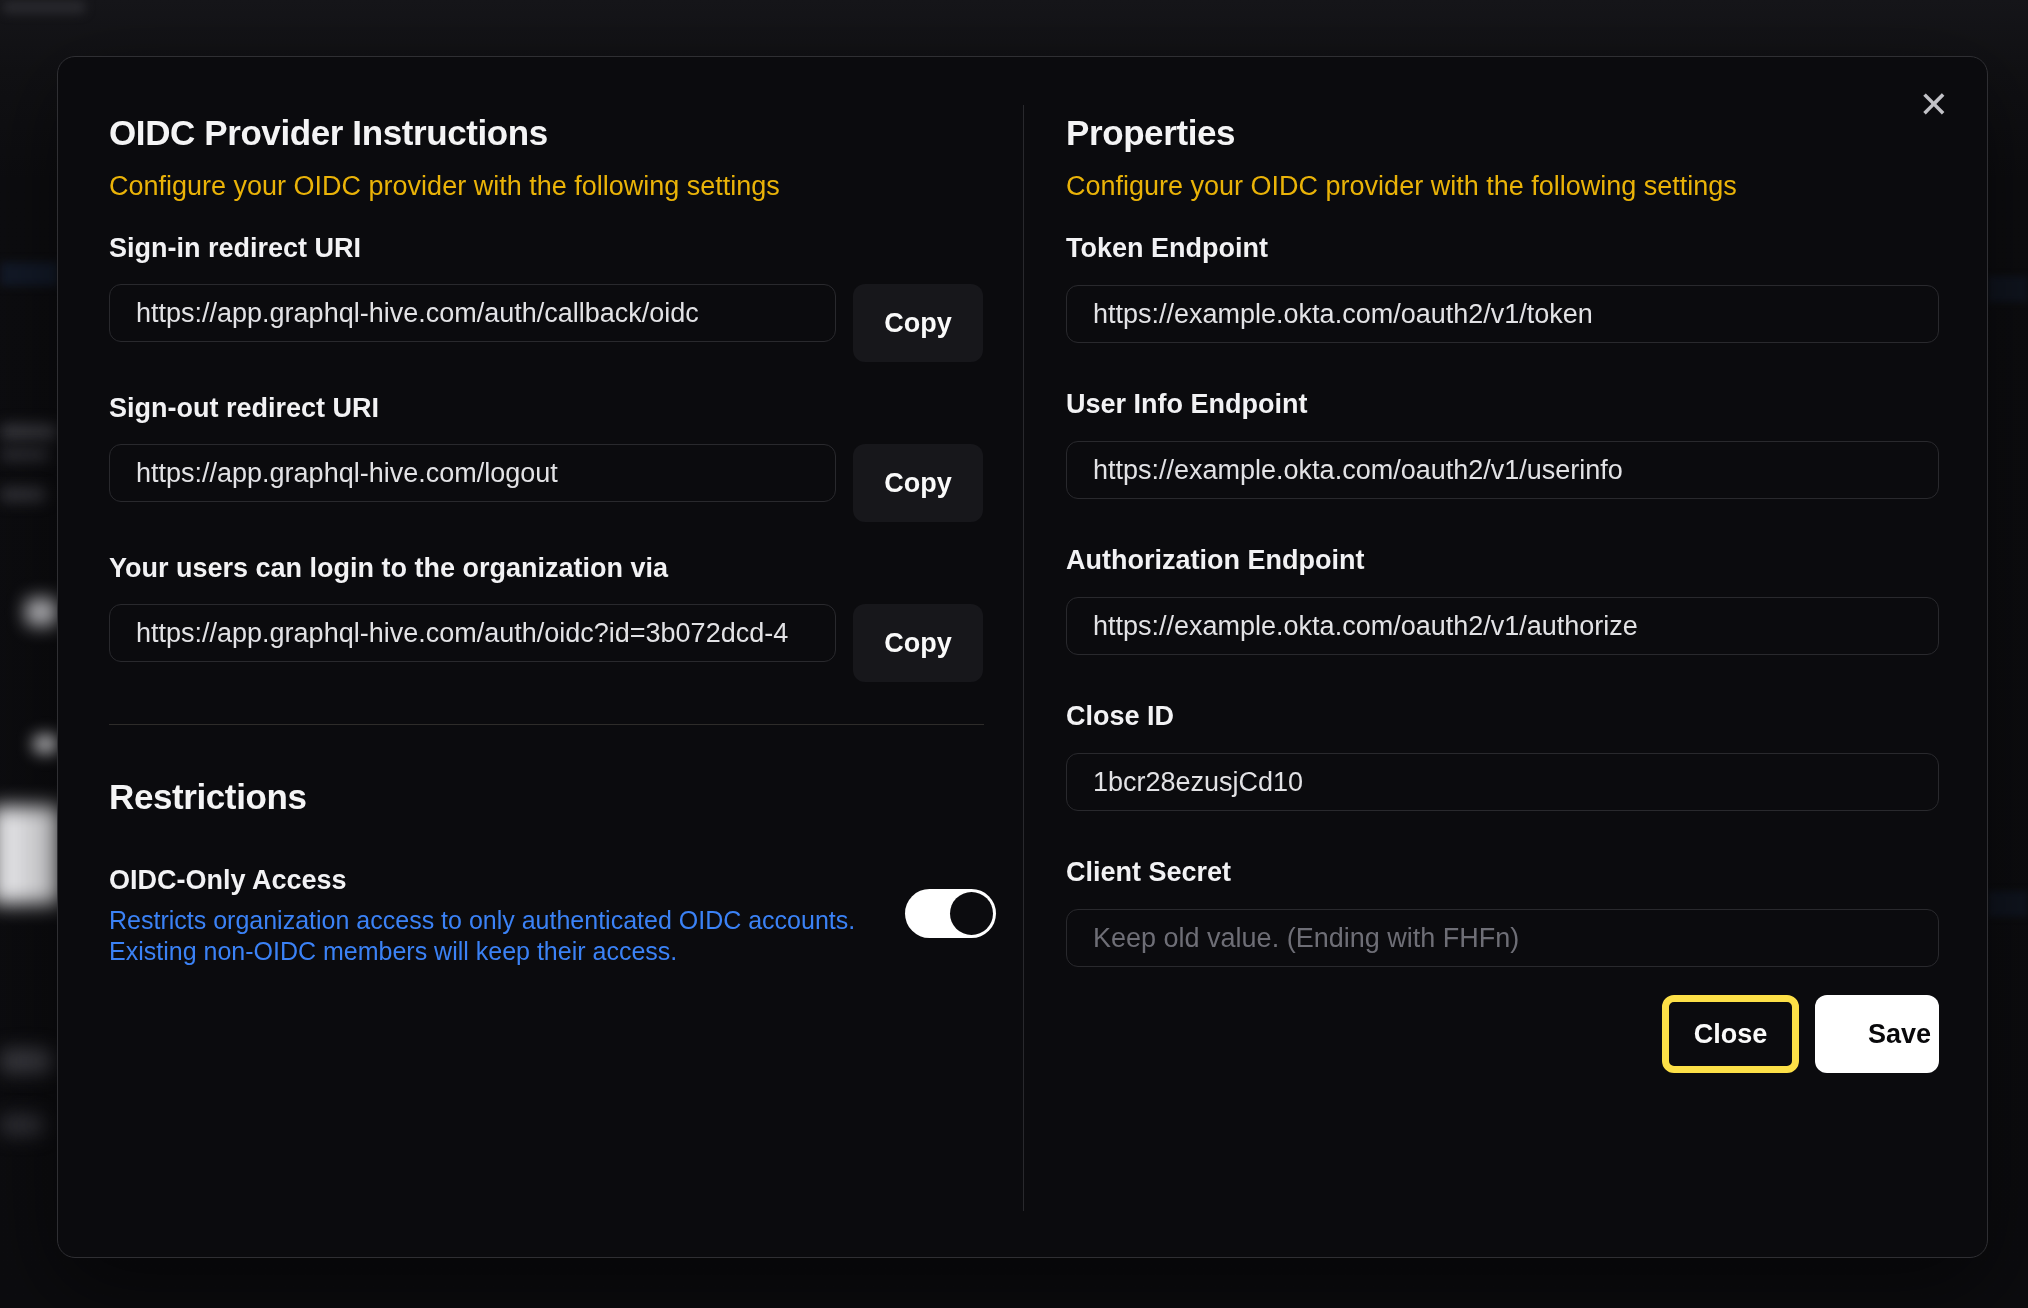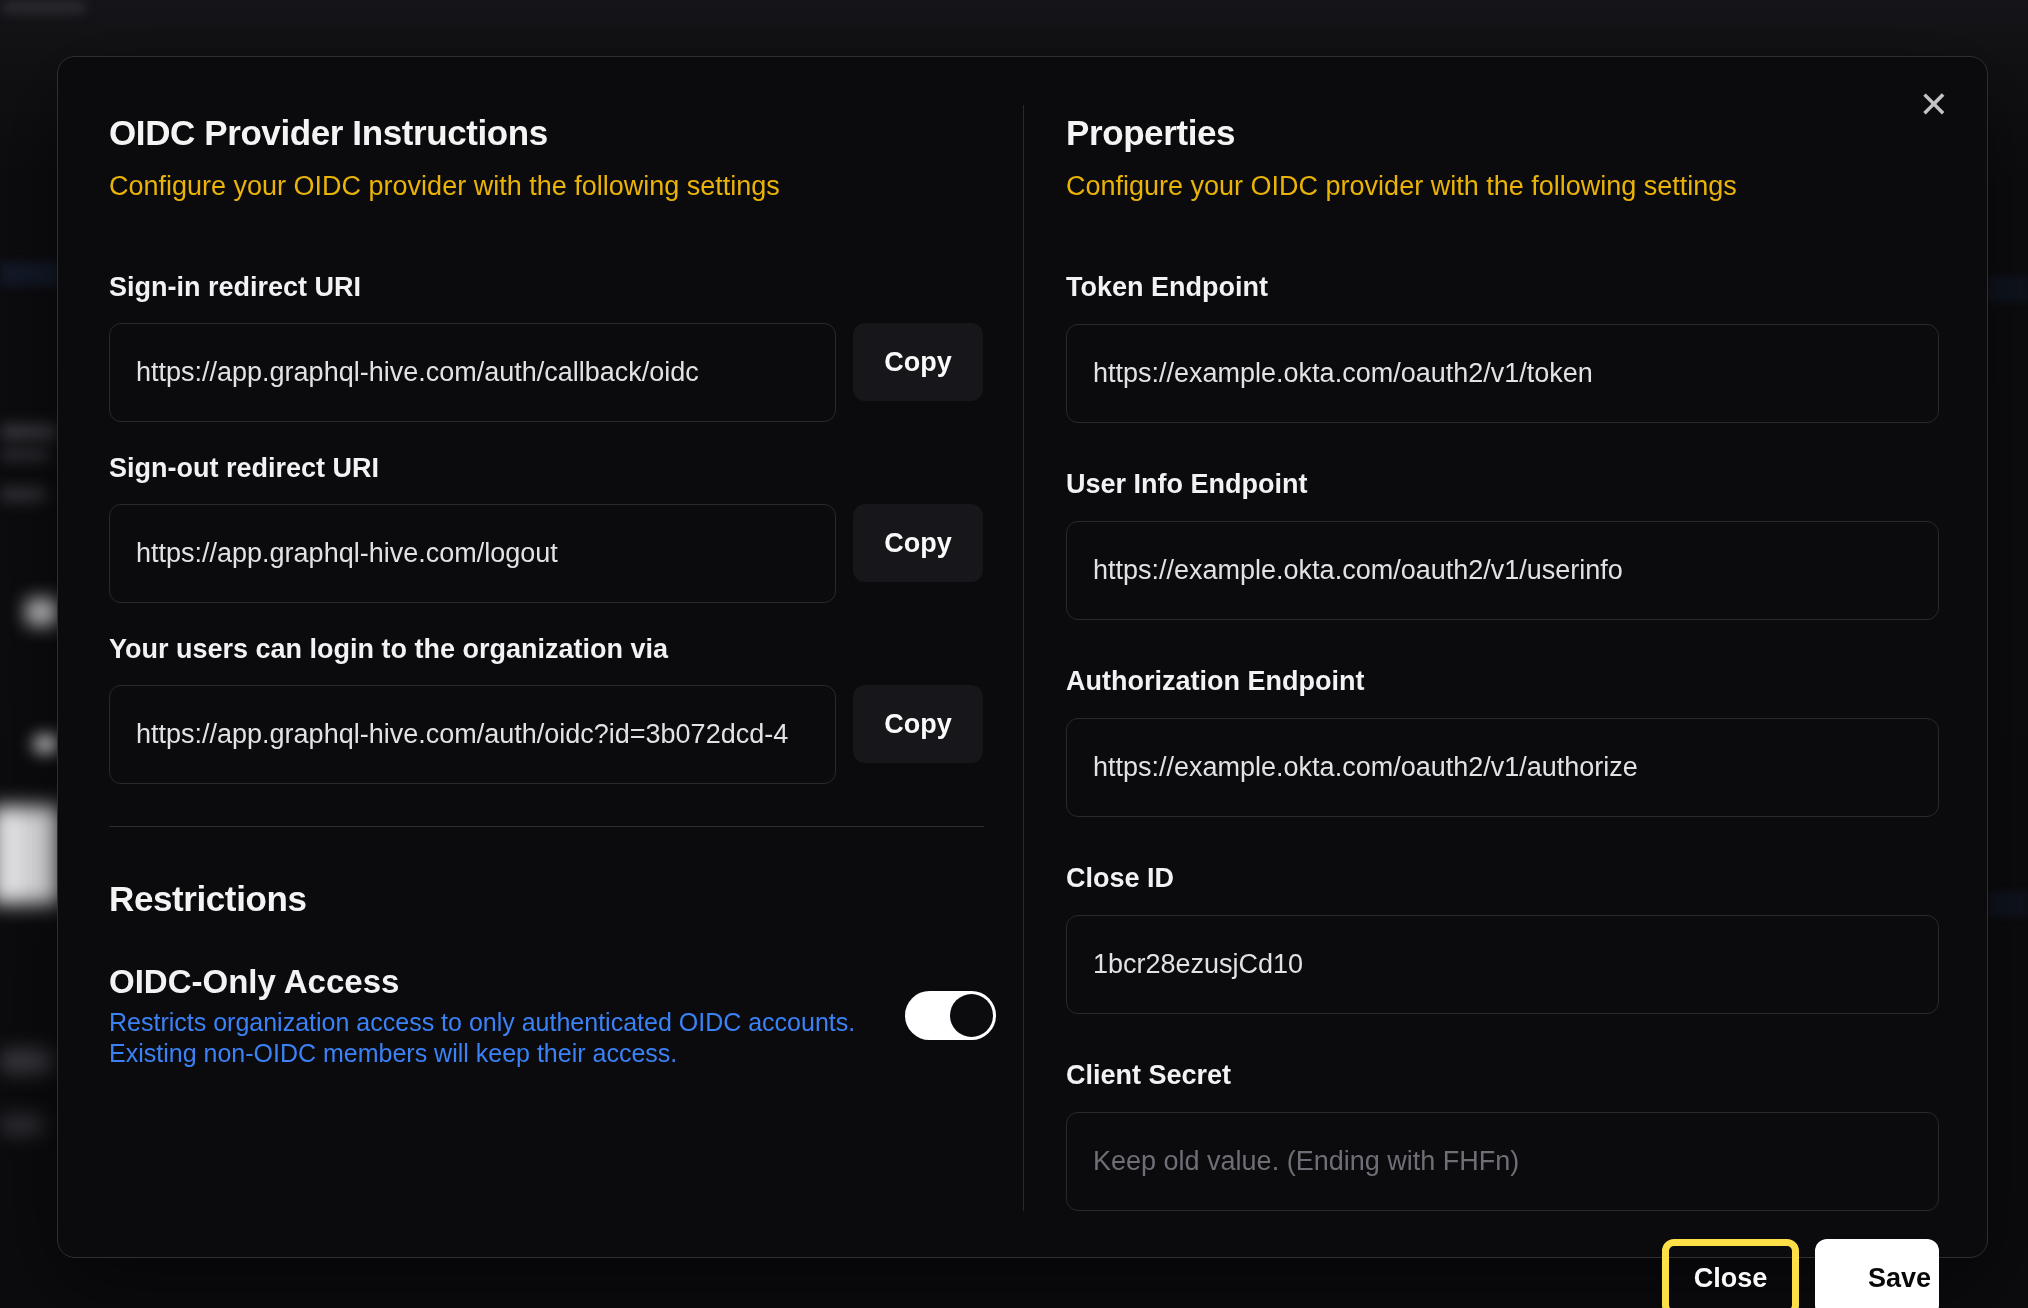--- a/index.html
+++ b/index.html
@@ -55,26 +55,26 @@
     font-size: 35px; font-weight: 700; letter-spacing: -0.4px;
     color: #f4f4f5; line-height: 40px;
   }
   .section-subtitle {
     margin-top: 16px;
     font-size: 27px; font-weight: 400; color: #eab308; line-height: 34px;
   }
   .field-label {
     font-size: 27px; font-weight: 600; color: #f2f2f4; line-height: 34px;
   }
-  .mt-label-first { margin-top: 67px; }
+  .mt-label-first { margin-top: 28px; }
   .mt-label-l { margin-top: 29px; }
   .mt-label-r { margin-top: 44px; }
 
   .text-input {
-    display: block; width: 100%; height: 99px;
+    display: block; width: 100%; height: 58px;
     margin-top: 20px;
     background: transparent;
     border: 1px solid #29292d; border-radius: 12px;
     padding: 0 26px;
     font-family: "Liberation Sans", sans-serif;
     font-size: 27px; color: #e2e2e5;
     outline: none; white-space: nowrap; overflow: hidden;
   }
   .text-input::placeholder { color: #6e6e76; }
 
@@ -88,21 +88,21 @@
     cursor: pointer;
   }
 
   .divider-h { margin-top: 42px; height: 1px; background: #2e2c2a; border: none; }
 
   .restrictions-title {
     margin-top: 51px;
     font-size: 35px; font-weight: 700; letter-spacing: -0.4px; line-height: 42px;
   }
   .restriction-row { position: relative; margin-top: 45px; padding-right: 120px; }
-  .restriction-label { font-size: 33px; font-weight: 600; color: #f2f2f4; line-height: 34px; }
+  .restriction-label { font-size: 27px; font-weight: 600; color: #f2f2f4; line-height: 34px; }
   .restriction-desc { font-size: 25px; color: #3b82f6; line-height: 31px; }
   .restriction-desc.first { margin-top: 8px; }
 
   .toggle {
     position: absolute; right: -12px; top: 26px;
     width: 91px; height: 49px;
     background: #ffffff; border-radius: 999px;
     cursor: pointer;
   }
   .toggle .thumb {

